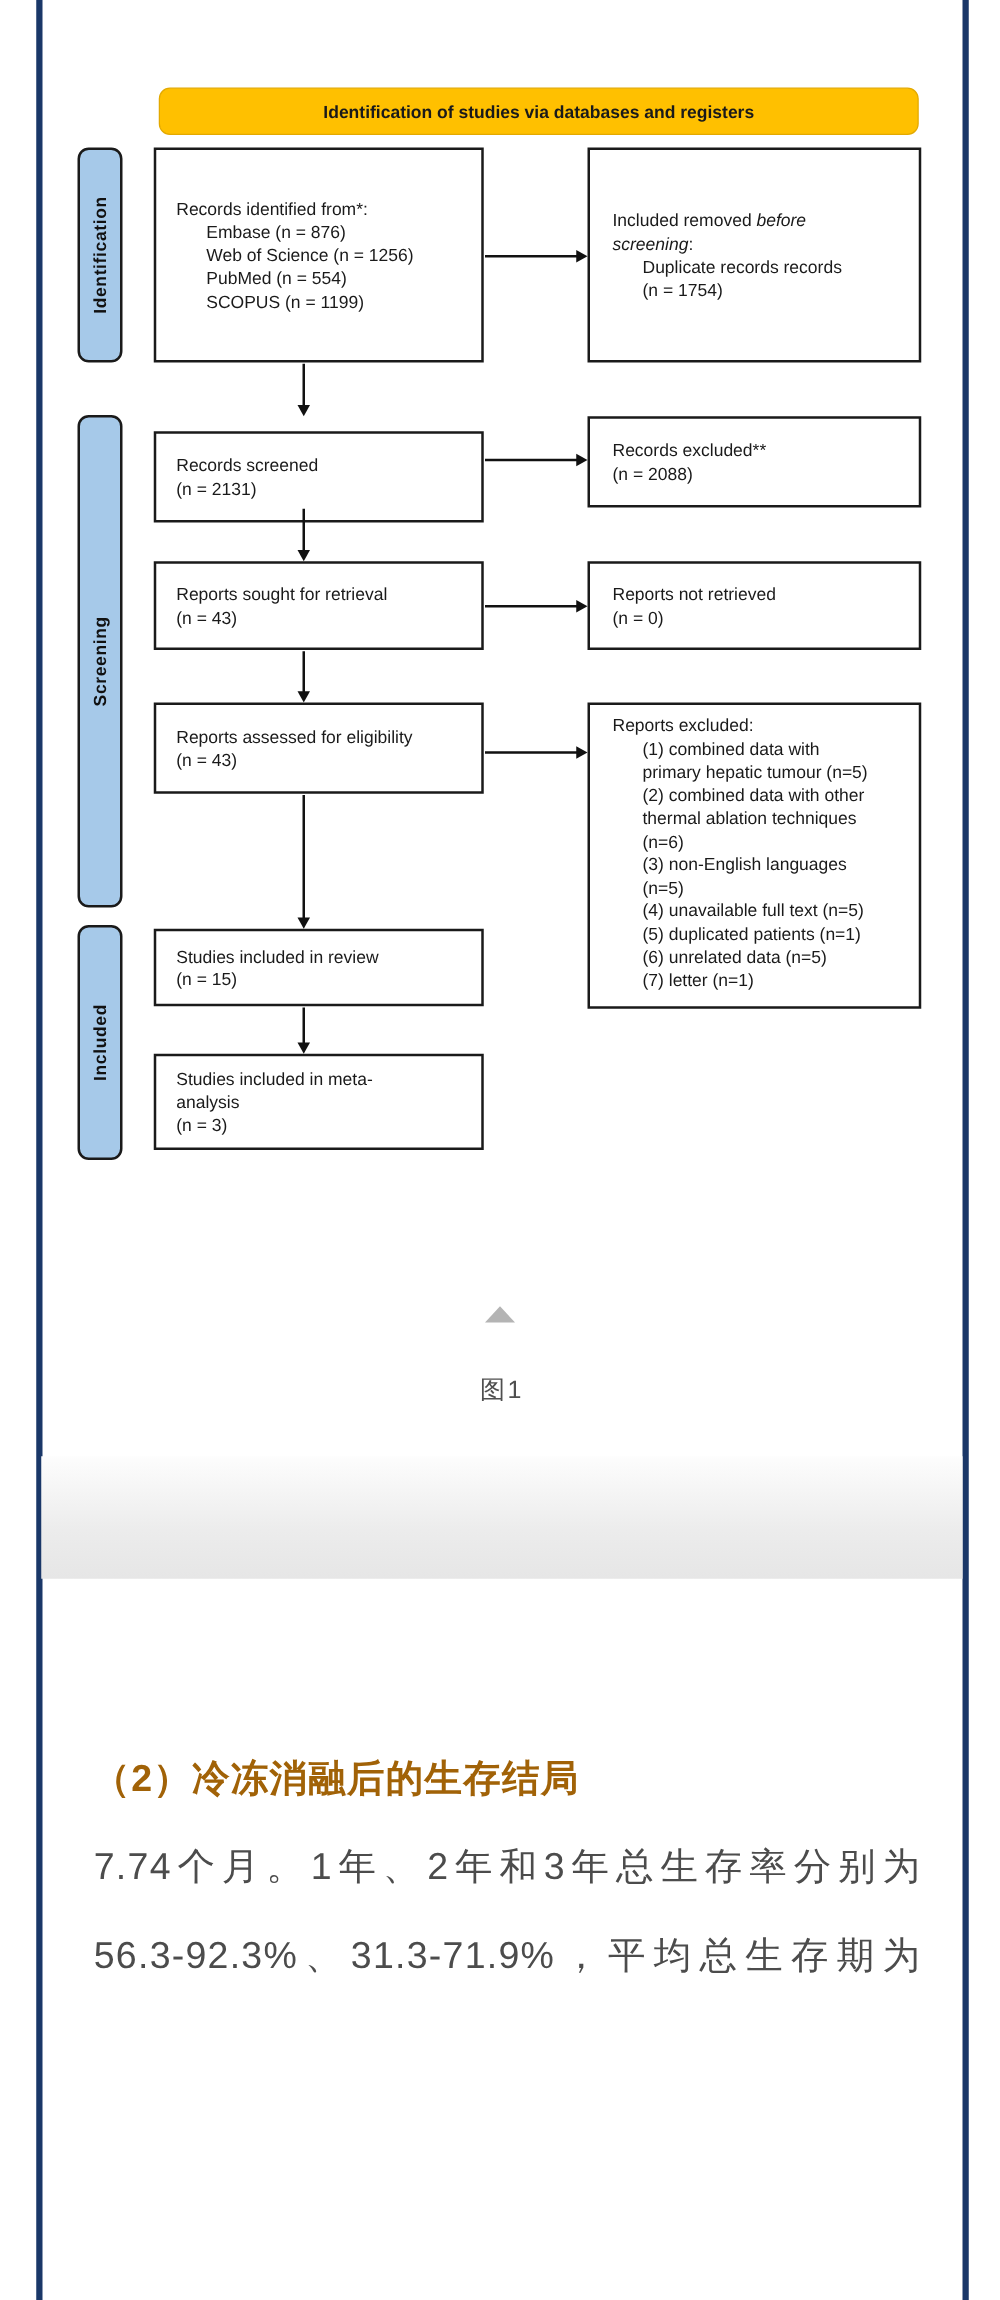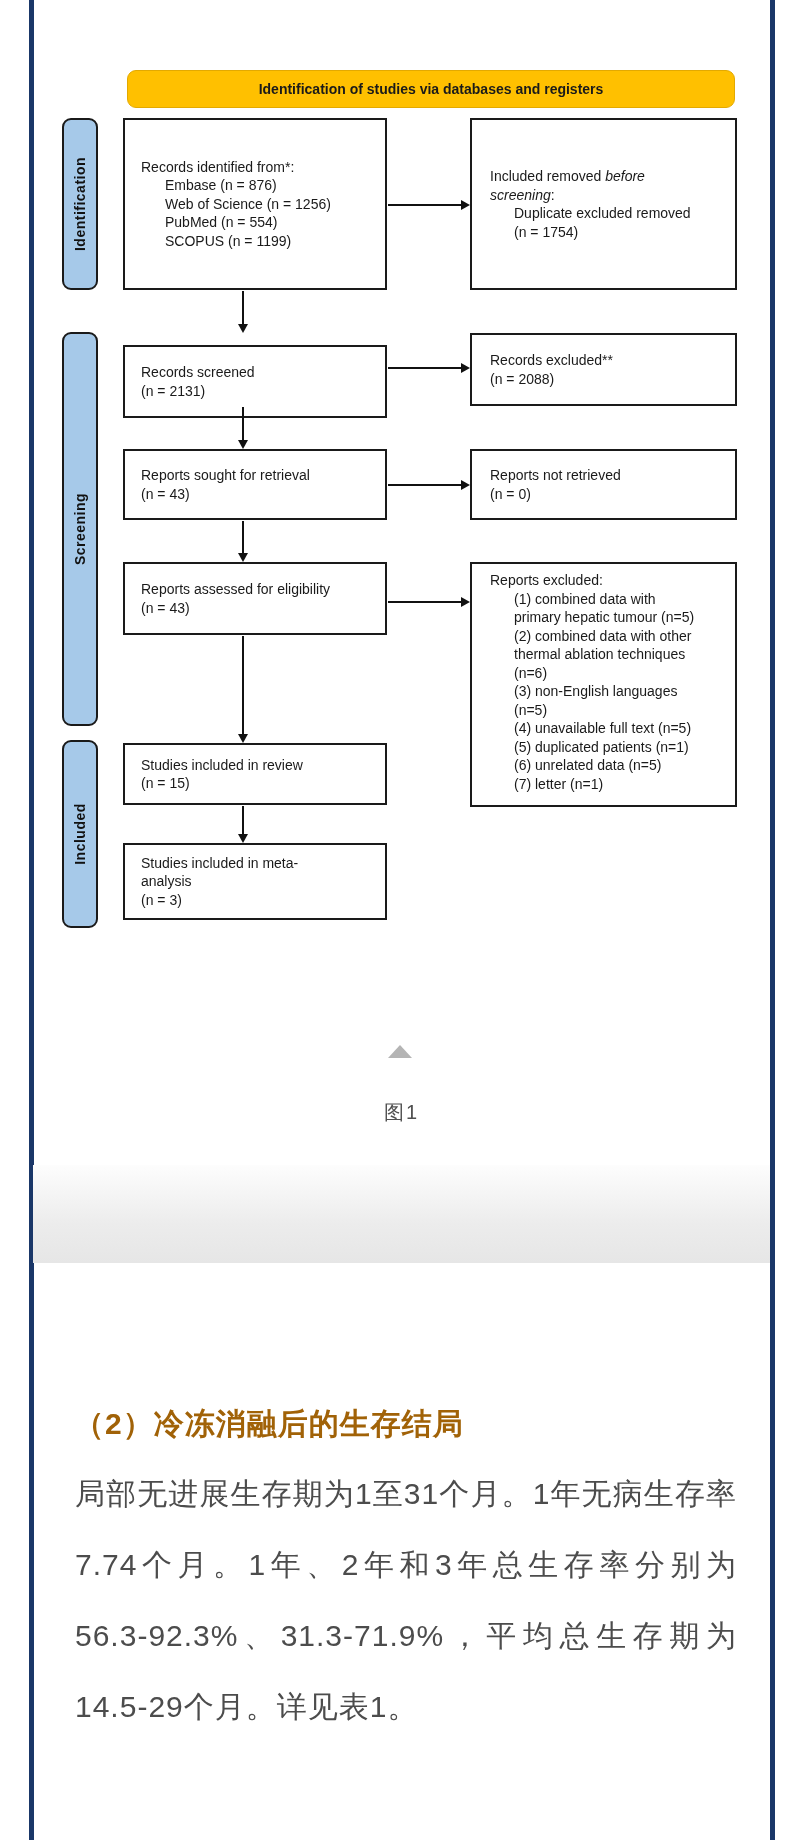--- a/index.html
+++ b/index.html
@@ -71,21 +71,21 @@
 <div class="fbox lcol" style="top:118px;height:172px;">
   <div>Records identified from*:</div>
   <div class="indent">Embase (n = 876)</div>
   <div class="indent">Web of Science (n = 1256)</div>
   <div class="indent">PubMed (n = 554)</div>
   <div class="indent">SCOPUS (n = 1199)</div>
 </div>
 <div class="fbox rcol" style="top:118px;height:172px;">
   <div><span>Included removed </span><span class="it">before</span></div>
   <div><span class="it">screening</span><span>:</span></div>
-  <div class="indent">Duplicate excluded removed</div>
+  <div class="indent">Duplicate records records</div>
   <div class="indent">(n = 1754)</div>
 </div>
 
 <div class="fbox lcol" style="top:345px;height:73px;">
   <div>Records screened</div>
   <div>(n = 2131)</div>
 </div>
 <div class="fbox rcol" style="top:333px;height:73px;">
   <div>Records excluded**</div>
   <div>(n = 2088)</div>
@@ -144,17 +144,15 @@
 
 <div class="caption">
   <div>图1</div>
 </div>
 
 <div class="grey-band"></div>
 
 <div class="sec-heading">（2）冷冻消融后的生存结局</div>
 
 <div class="bodytext">
-  <div class="bl">局部无进展生存期为1至31个月。1年无病生存率</div>
   <div class="bl">7.74个月。1年、2年和3年总生存率分别为</div>
   <div class="bl">56.3-92.3%、31.3-71.9%，平均总生存期为</div>
-  <div class="bl last">14.5-29个月。详见表1。</div>
 </div>
 
 </body></html>

